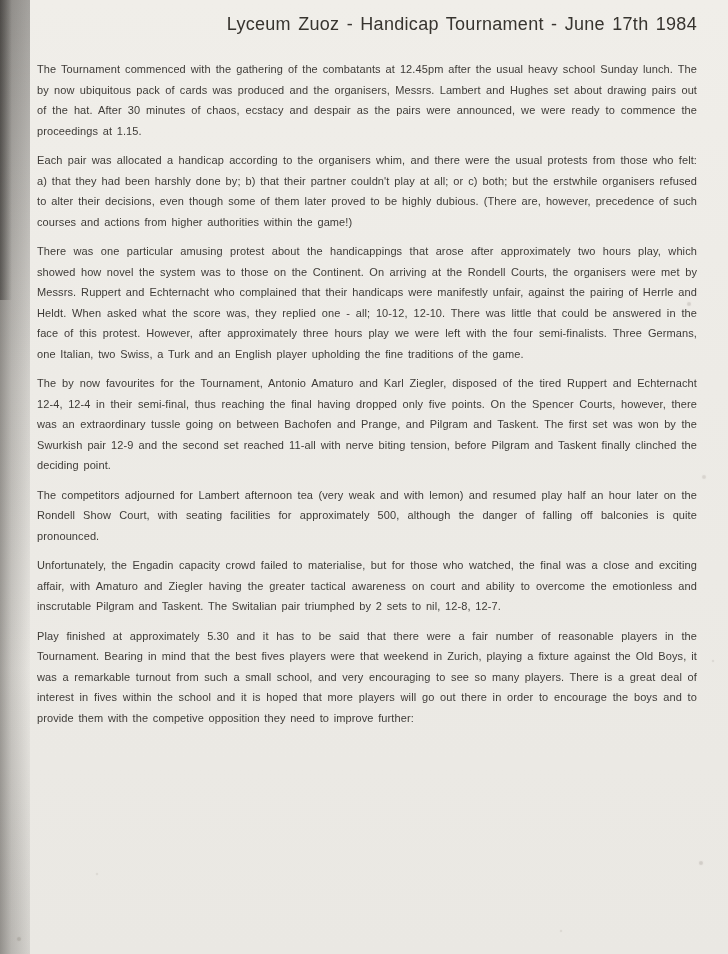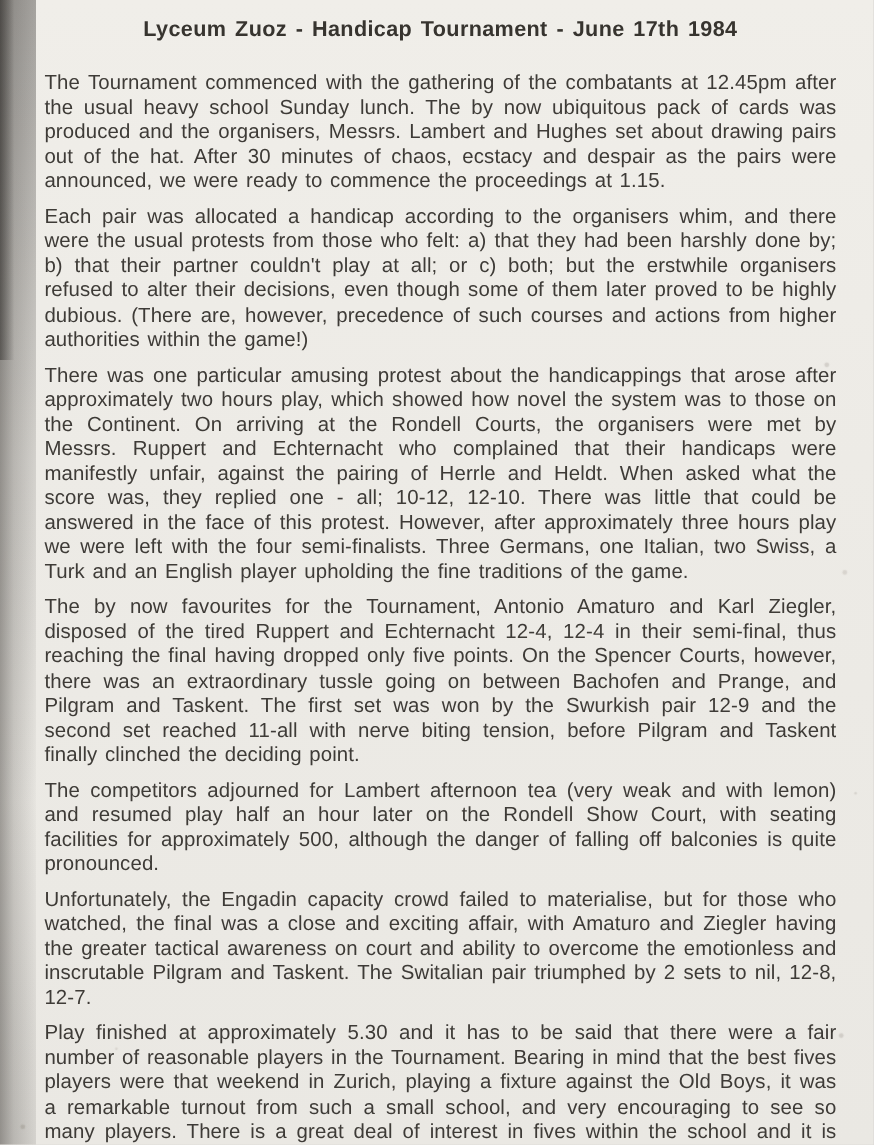--- a/index.html
+++ b/index.html
@@ -58,30 +58,30 @@
 
   .content {
     position: absolute;
     left: 37px;
     right: 31px;
     top: 14px;
   }
 
   .doc-title {
     font-size: 18px;
-    font-weight: bold;
+    font-weight: normal;
     letter-spacing: 0.3px;
     color: #37342f;
-    text-align: center;
+    text-align: right;
     margin-bottom: 24px;
     word-spacing: 2px;
   }
 
   .doc-paragraph {
-    font-size: 17px;
+    font-size: 11px;
     line-height: 20.5px;
     color: #3e3b37;
     text-align: justify;
     word-spacing: 1.5px;
     letter-spacing: 0.1px;
     margin-bottom: 9px;
   }
 </style>
 </head>
 <body>

